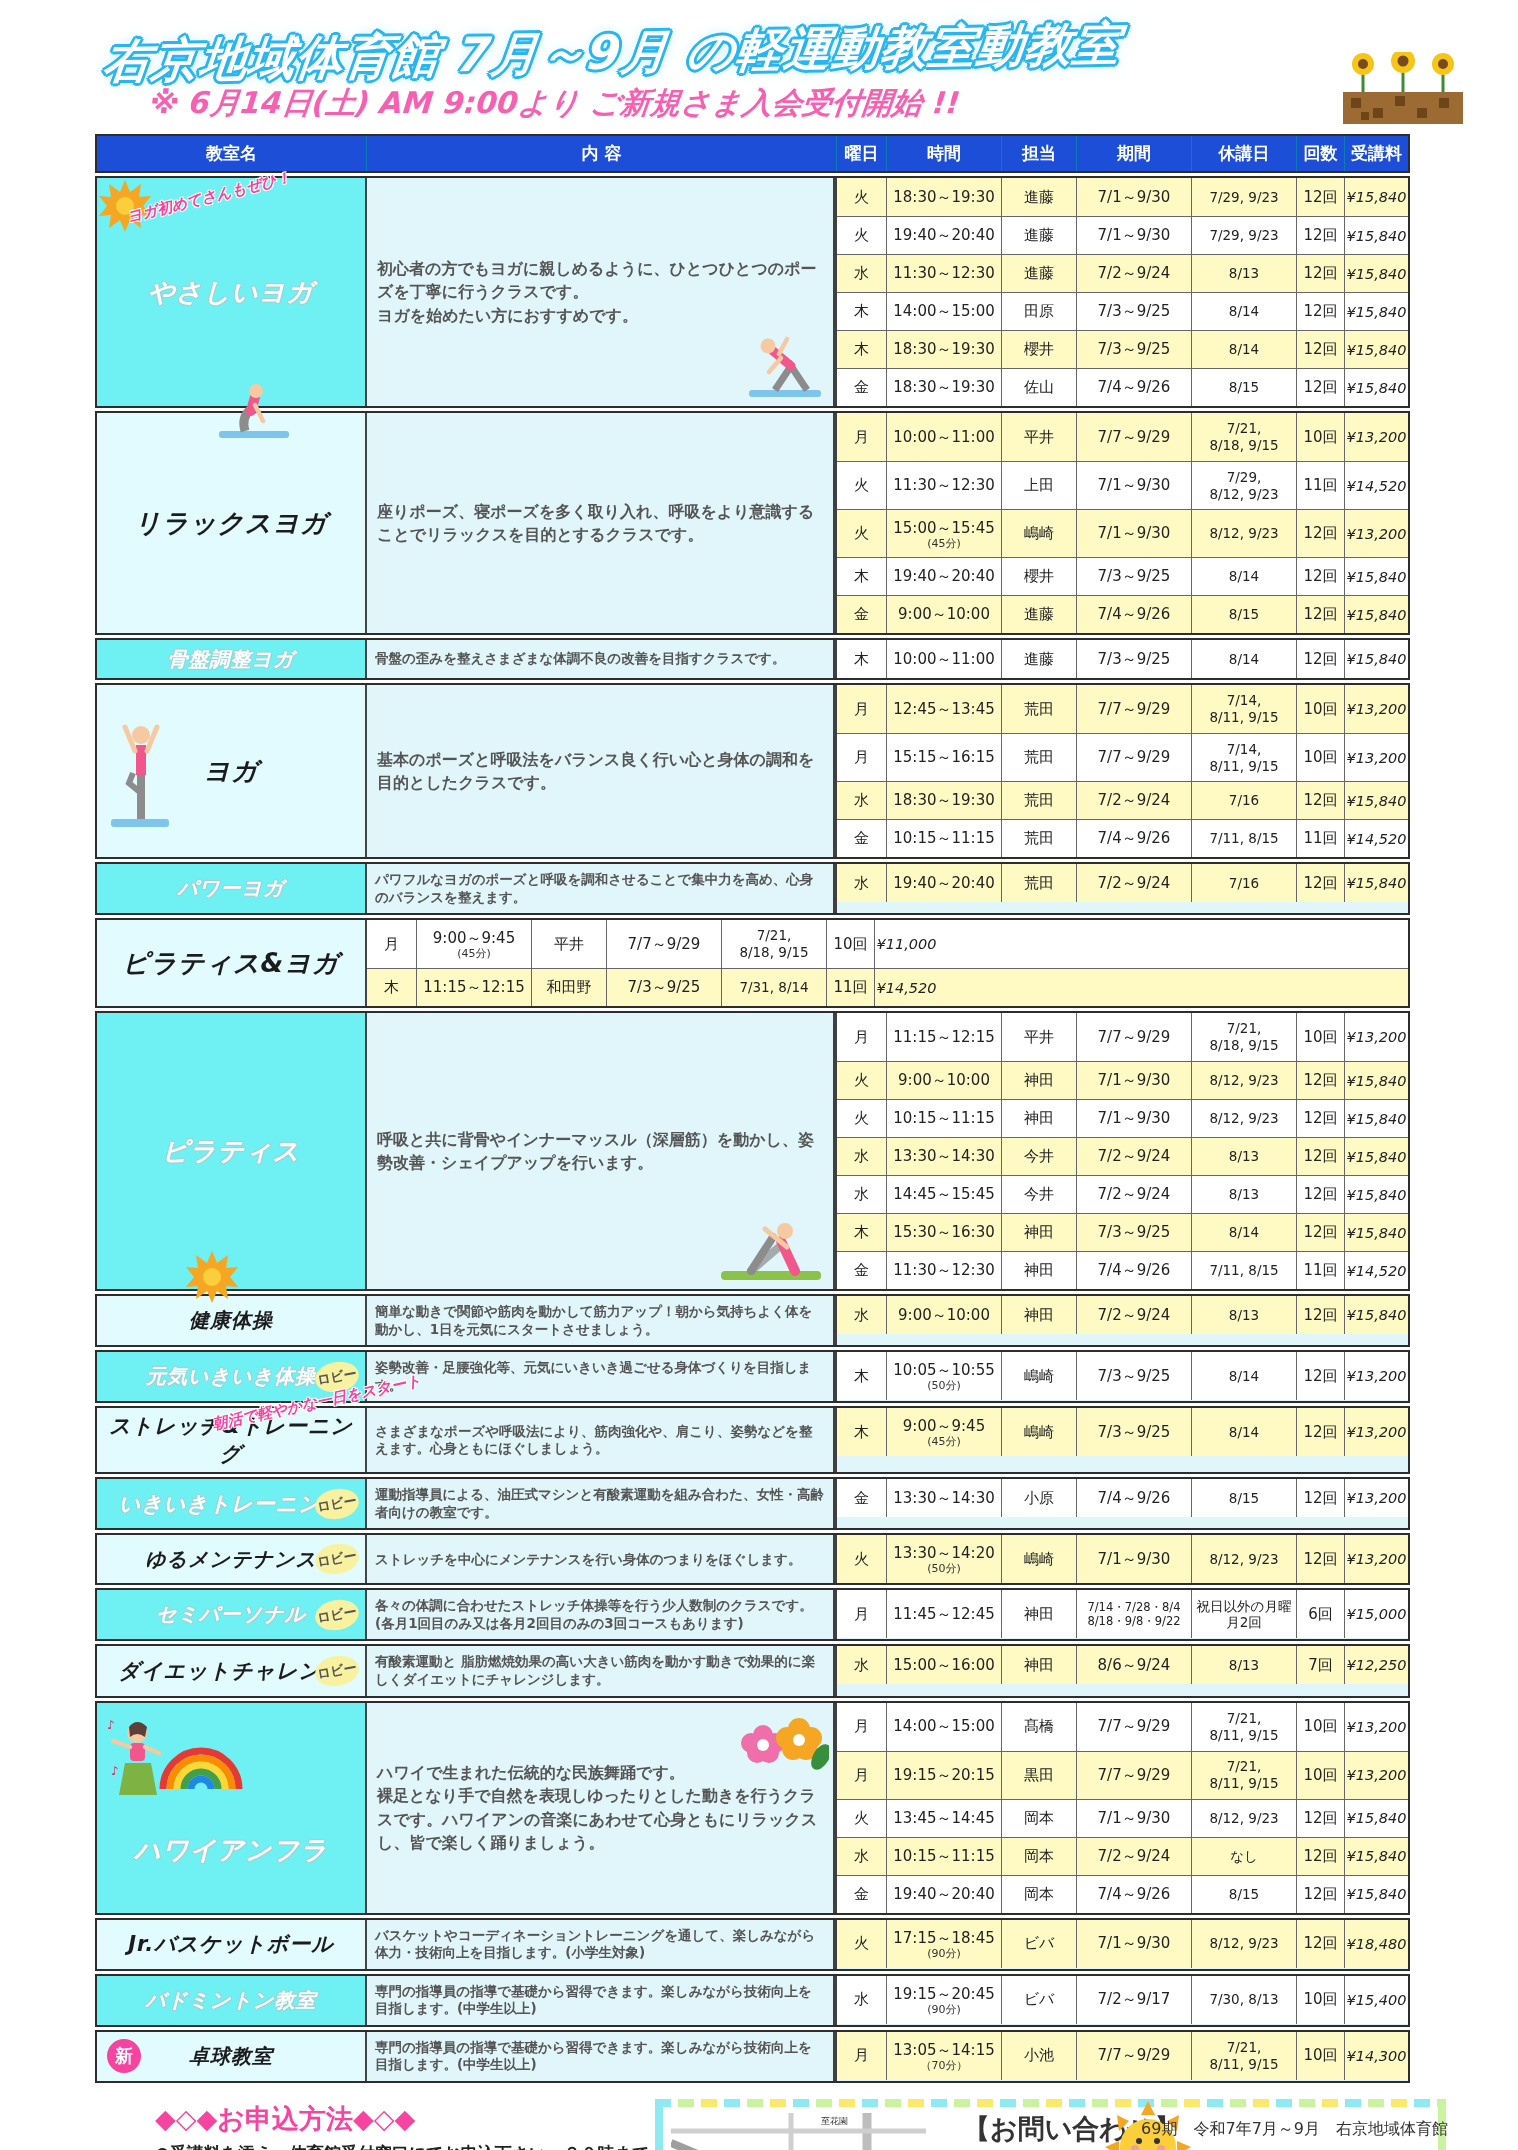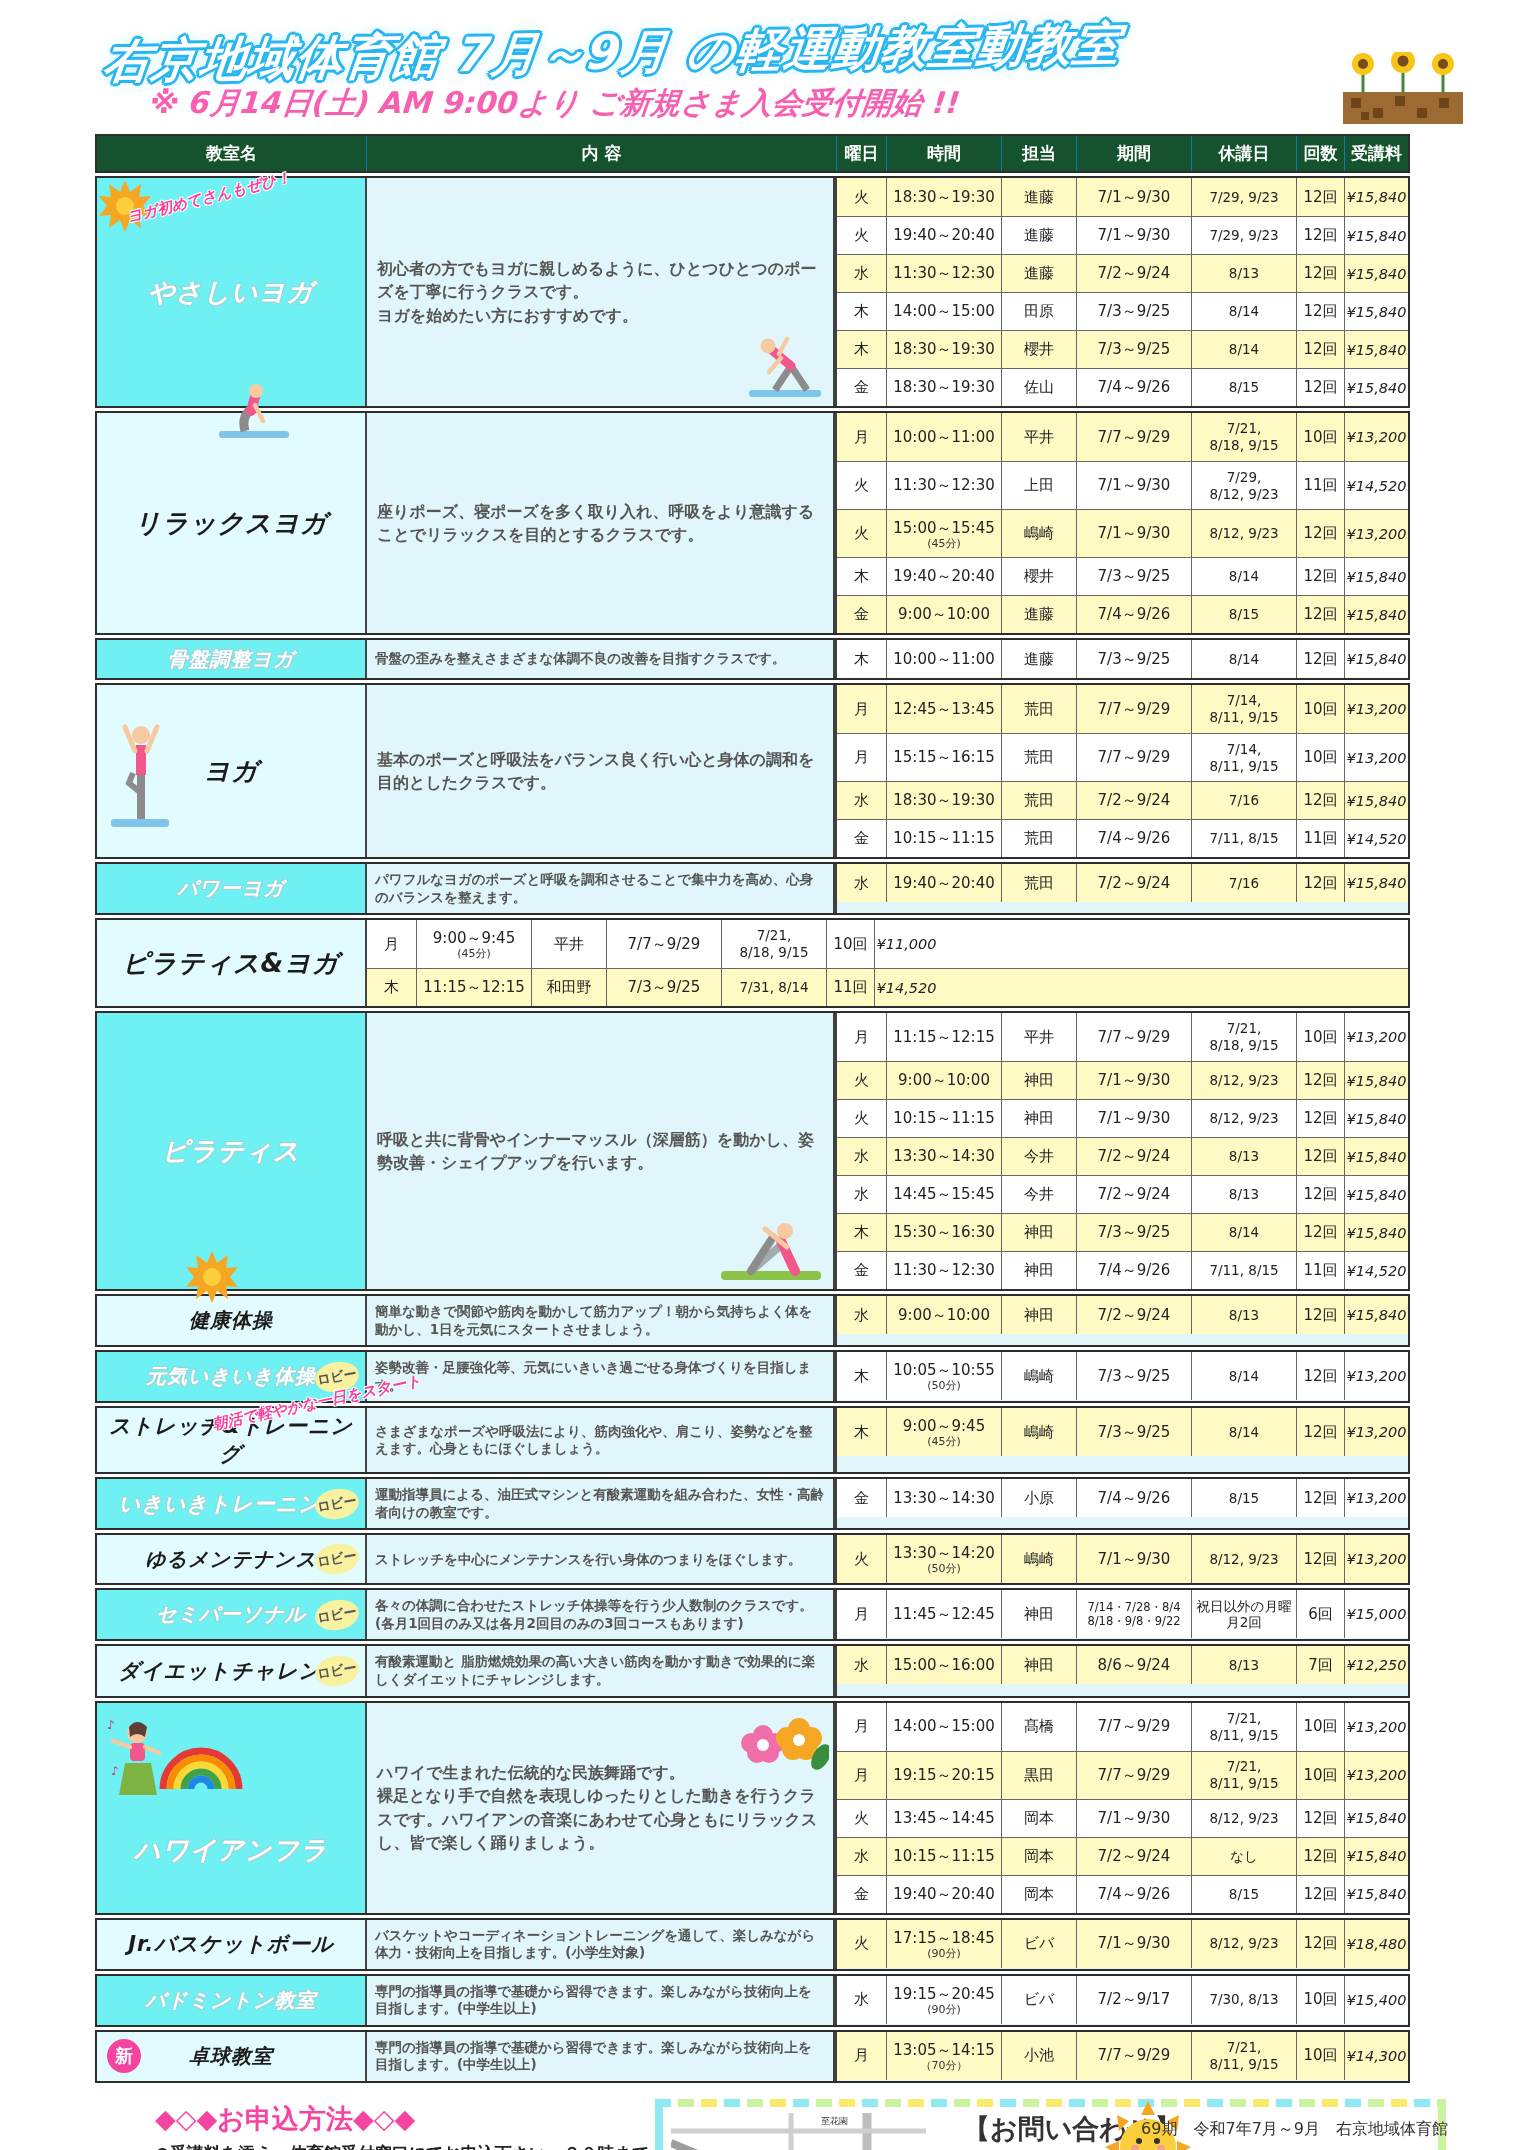--- a/index.html
+++ b/index.html
@@ -13,21 +13,21 @@
          letter-spacing:1px;color:#fff;white-space:nowrap;
          transform:skewX(-7deg) rotate(-1deg);
          text-shadow:-2px -2px 0 #29B6F0,2px -2px 0 #29B6F0,-2px 2px 0 #29B6F0,2px 2px 0 #29B6F0,
                      -3px 0 0 #29B6F0,3px 0 0 #29B6F0,0 -3px 0 #29B6F0,0 3px 0 #29B6F0,0 0 14px #ABE9FB;}
   .subtitle{margin-left:150px;margin-top:2px;font-size:30px;font-weight:bold;font-style:italic;
             color:#F75FB0;transform:skewX(-6deg);white-space:nowrap;}
   .soil{position:absolute;right:55px;top:52px;}
 
   
   .schedule{margin:10px 0 0 95px;width:1315px;}
-  .thead{display:flex;background:#14532d;border:2px solid #2d2d2d;box-sizing:border-box;}
+  .thead{display:flex;background:#1d4ed8;border:2px solid #2d2d2d;box-sizing:border-box;}
   .thead .hc{color:#fff;font-weight:bold;font-size:17px;text-align:center;padding:6px 0;
              border-right:1px solid #0c7cb4;box-sizing:border-box;}
   .thead .hc:last-child{border-right:none;}
   .w-name{width:270px;} .w-desc{width:470px;} .w-day{width:50px;} .w-time{width:115px;}
   .w-teacher{width:75px;} .w-period{width:115px;} .w-closed{width:105px;} .w-count{width:48px;} .w-fee{width:63px;}
 
   .section{display:flex;border:2px solid #2d2d2d;margin-top:3px;box-sizing:border-box;
            position:relative;background:#E0F6FA;}
   .name-cell{width:270px;box-sizing:border-box;border-right:2px solid #444;position:relative;
              display:flex;align-items:center;justify-content:center;flex-direction:column;

